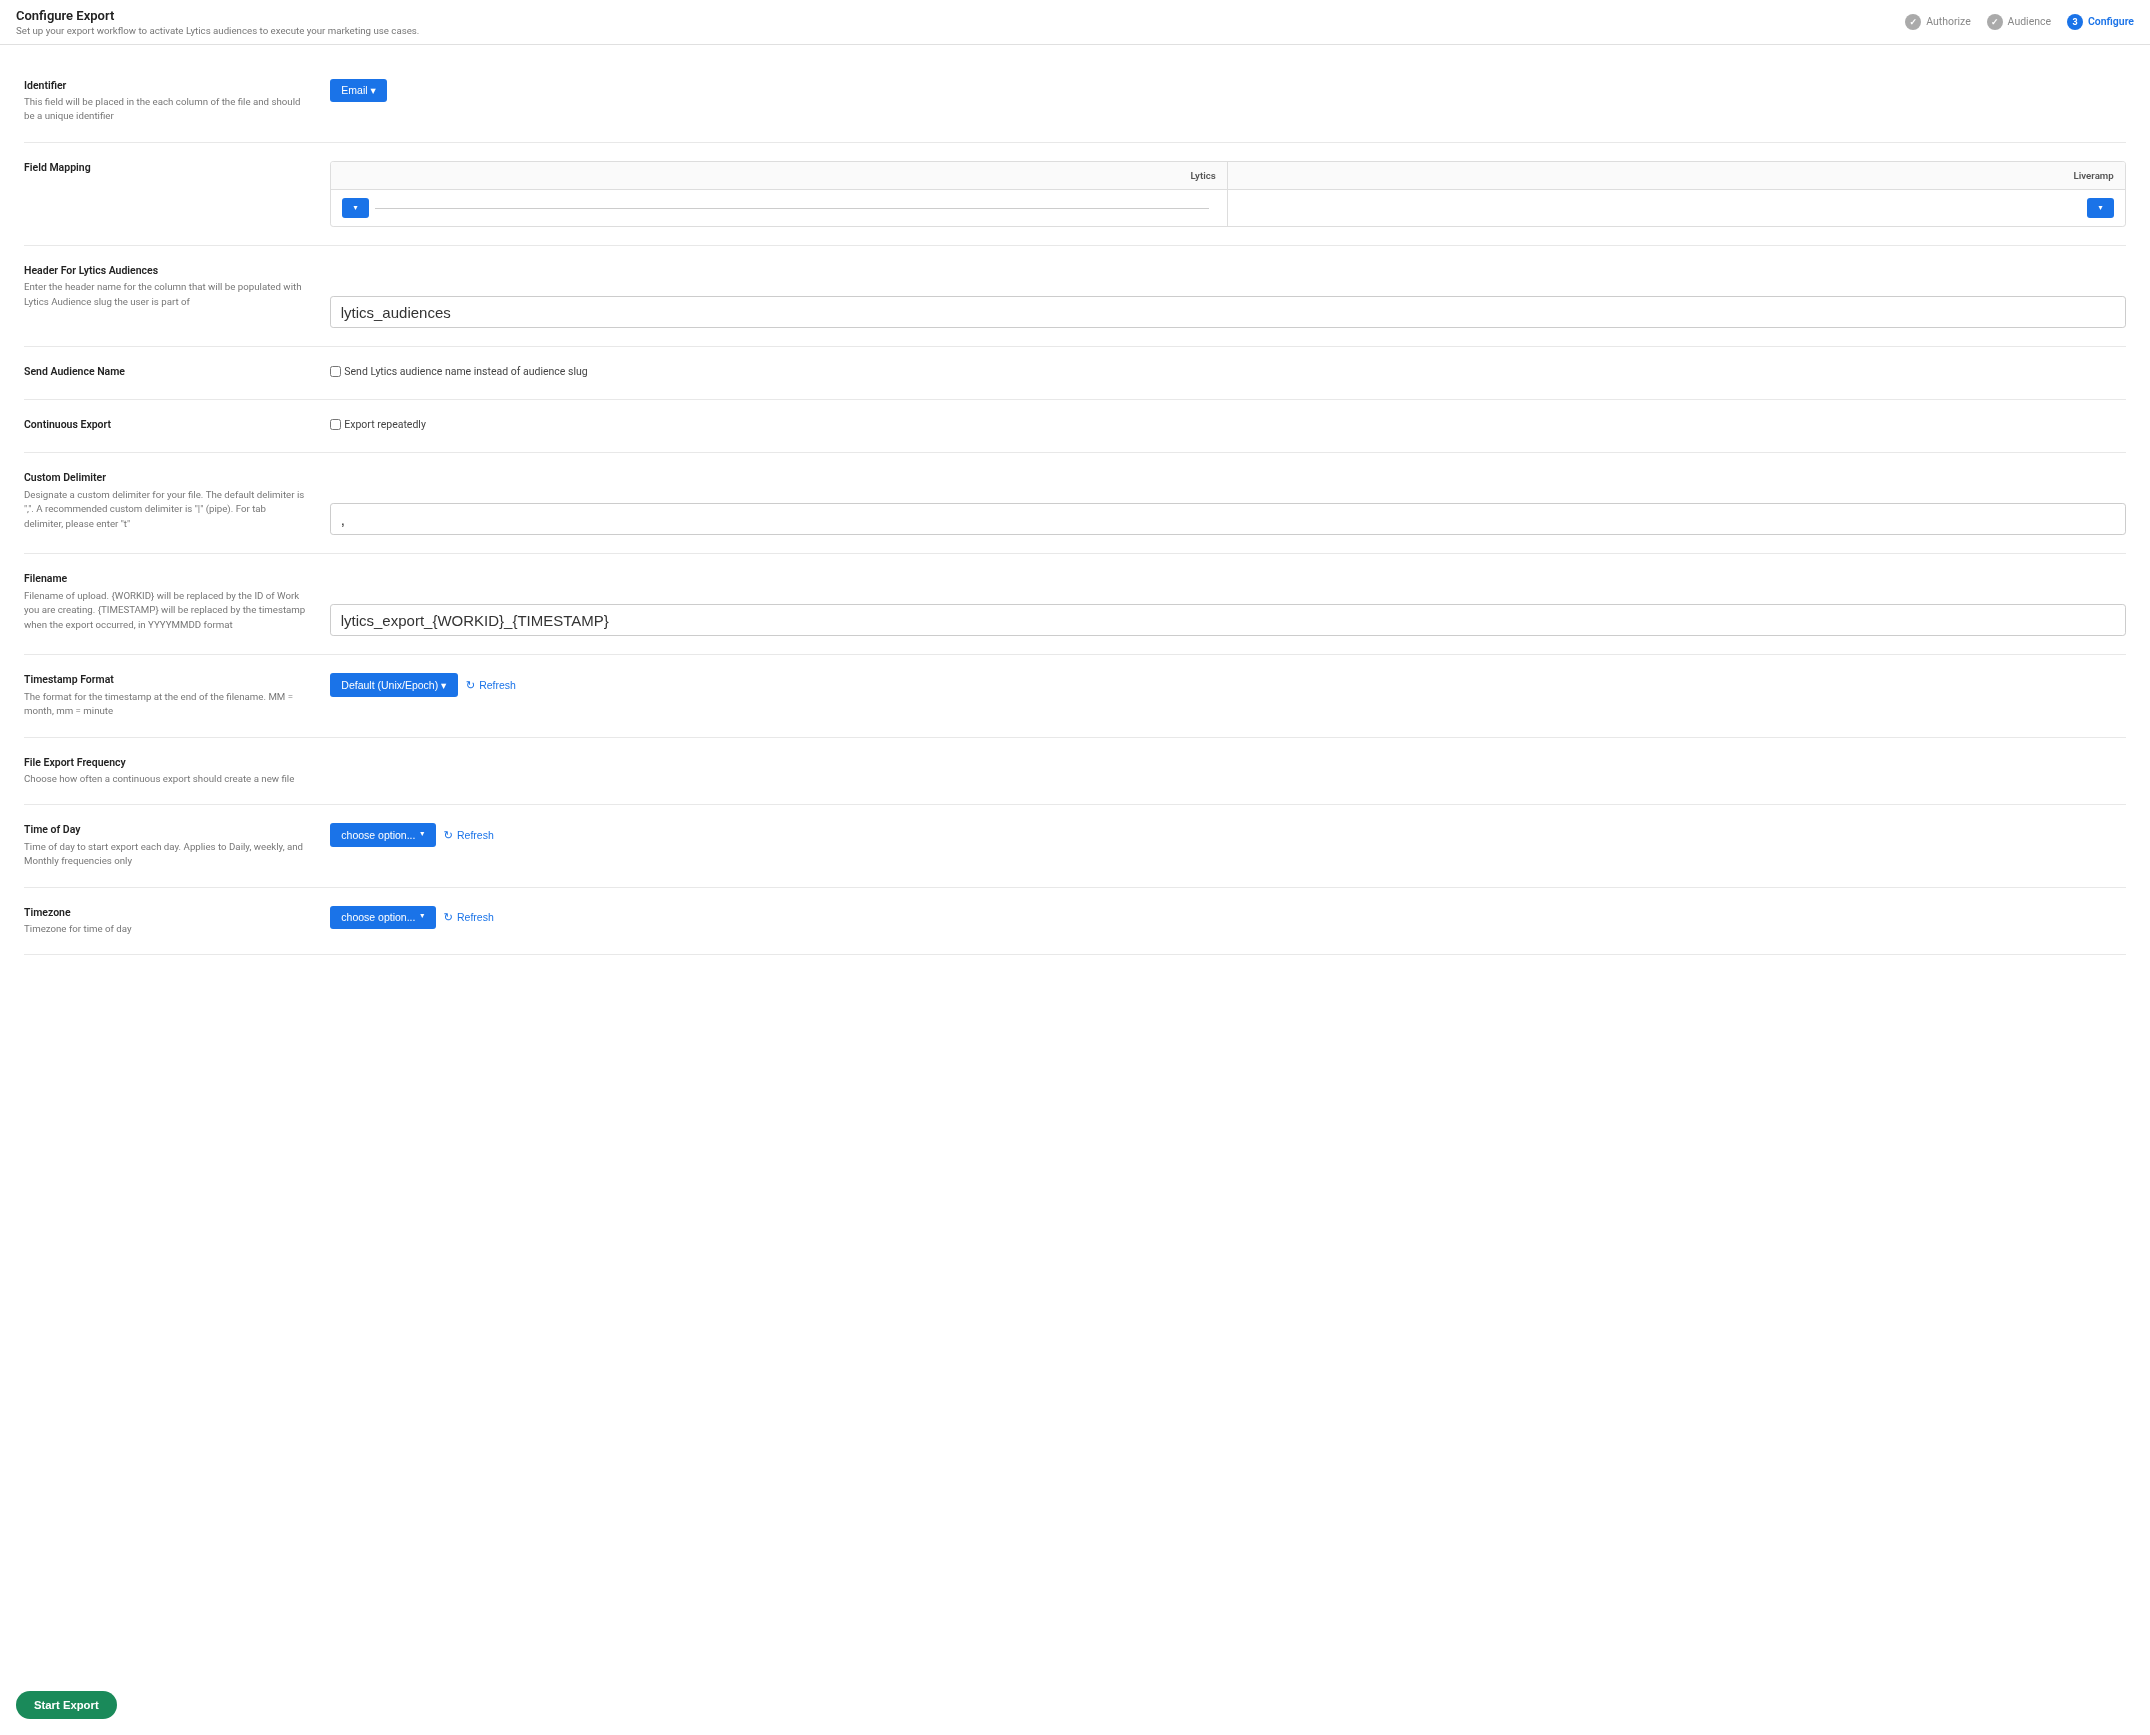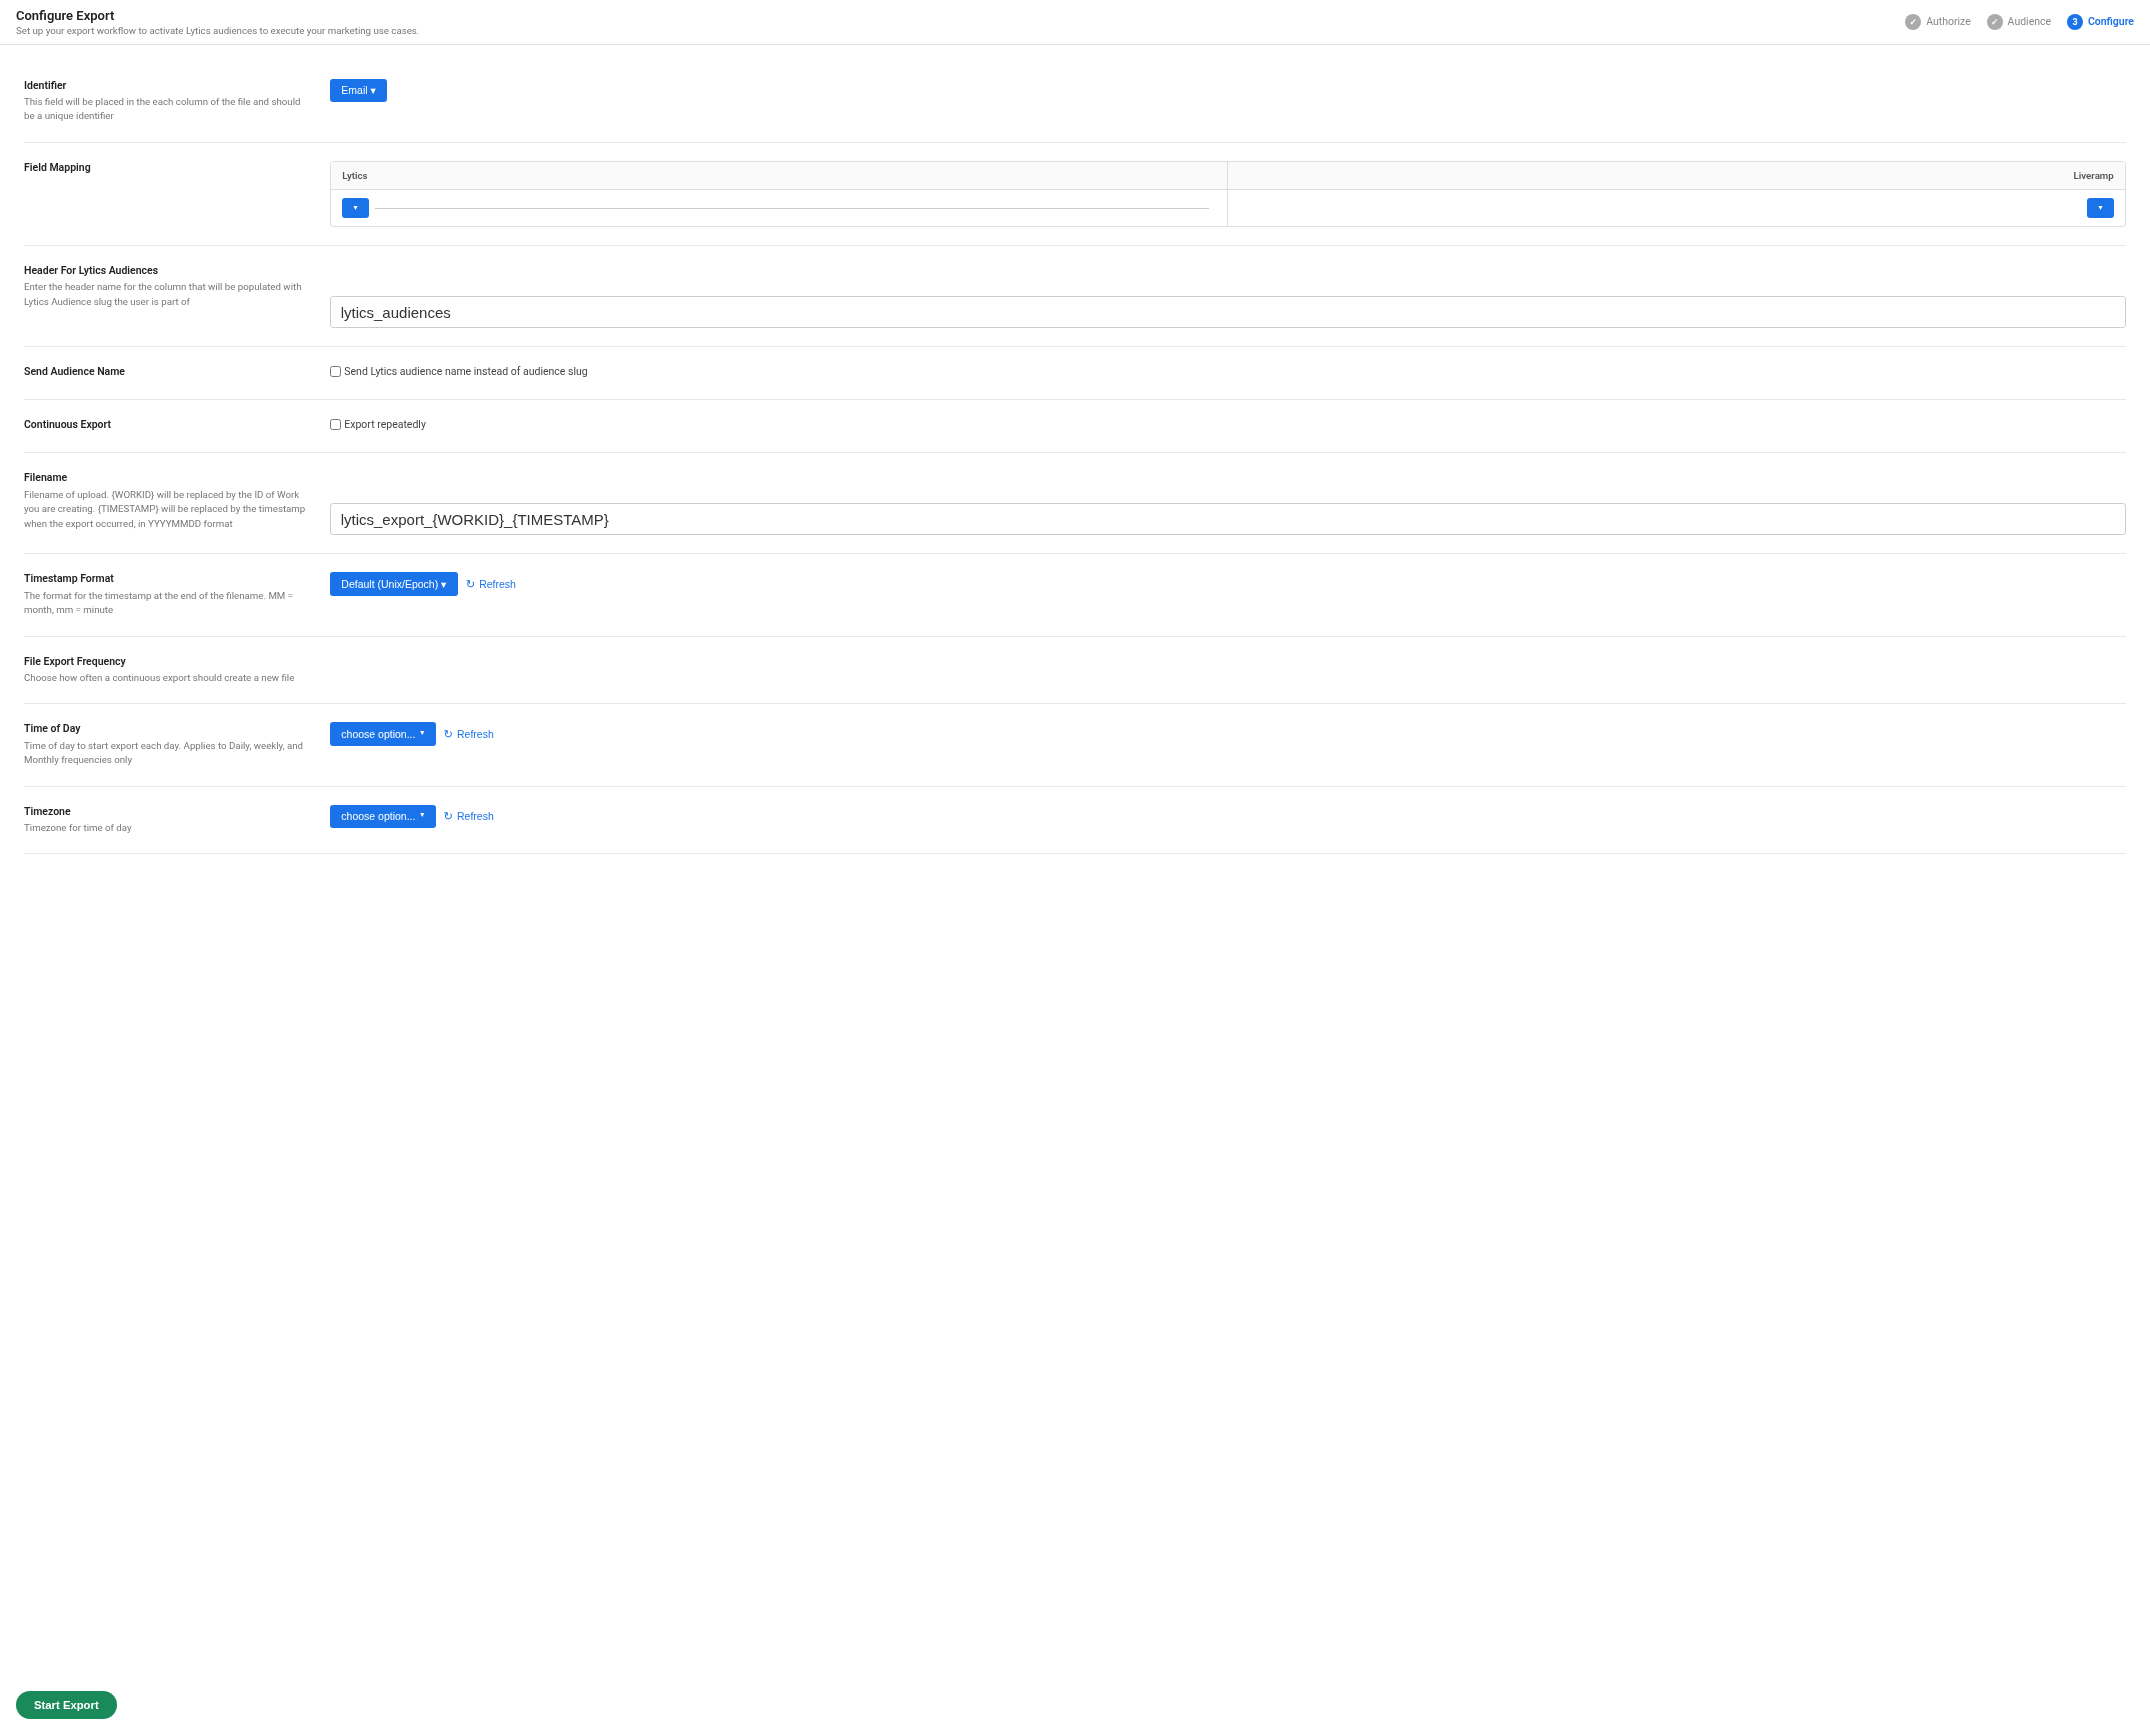--- a/index.html
+++ b/index.html
@@ -120,20 +120,21 @@
       display: grid;
       grid-template-columns: 1fr 1fr;
       background: #fafafa;
       border-bottom: 0.8px solid #ddd;
     }
     .field-mapping-header-cell {
       padding: 8px 11.3px;
       font-size: 9.7px;
       font-weight: 600;
       color: #555;
+      text-align: right;
     }
     .field-mapping-header-cell:first-child {
       border-right: 0.8px solid #ddd;
     }
     .field-mapping-row {
       display: grid;
       grid-template-columns: 1fr 1fr;
     }
     .field-mapping-cell {
       padding: 8px 11.3px;
@@ -298,20 +299,29 @@
         <div class="section-label-title">Continuous Export</div>
       </div>
       <div class="section-control">
         <label class="checkbox-row">
           <input type="checkbox" class="checkbox-input" style="">
           <span>Export repeatedly</span>
         </label>
       </div>
     </div>
 
+    <div class="section-row">
+      <div class="section-label">
+        <div class="section-label-title">Custom Delimiter</div>
+        <div class="section-label-desc">Designate a custom delimiter for your file. The default delimiter is ",". A recommended custom delimiter is "|" (pipe). For tab delimiter, please enter "t"</div>
+      </div>
+      <div class="section-control">
+        <input type="text" class="text-input" value="," style="">
+      </div>
+    </div>
 
     <div class="section-row">
       <div class="section-label">
         <div class="section-label-title">Filename</div>
         <div class="section-label-desc">Filename of upload. {WORKID} will be replaced by the ID of Work you are creating. {TIMESTAMP} will be replaced by the timestamp when the export occurred, in YYYYMMDD format</div>
       </div>
       <div class="section-control">
         <input type="text" class="text-input" value="lytics_export_{WORKID}_{TIMESTAMP}" style="">
       </div>
     </div>

